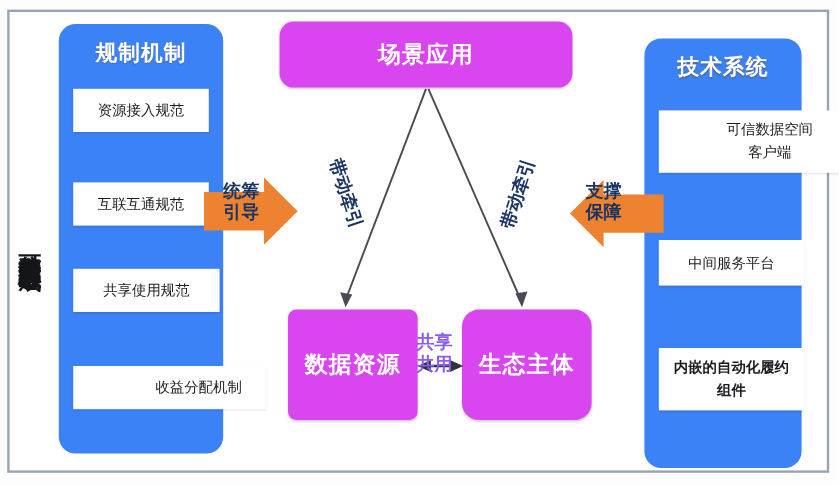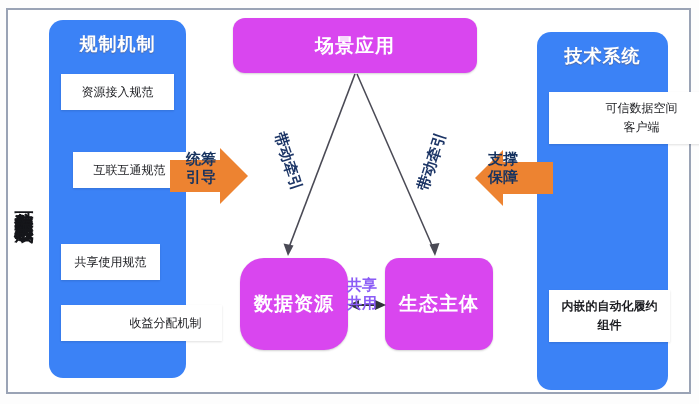--- a/index.html
+++ b/index.html
@@ -82,21 +82,21 @@
     color: #ffffff;
     font-size: 19px;
     font-weight: 700;
     display: flex;
     align-items: center;
     justify-content: center;
     letter-spacing: 1px;
     box-shadow: 0 1px 2px rgba(0,0,0,.18);
   }
   #box-scene  { left: 233px; top: 18px;  width: 244px; height: 55px; }
-  #box-data   { left: 240px; top: 258px; width: 108px; height: 92px; border-radius: 24px; }
+  #box-data   { left: 240px; top: 258px; width: 108px; height: 92px; border-radius: 7px; }
   #box-eco    { left: 385px; top: 258px; width: 108px; height: 92px; border-radius: 14px; text-align: right; }
 
   
   .cap {
     position: absolute;
     color: #17335F;
     font-weight: 700;
     font-size: 15px;
     line-height: 18px;
     text-align: center;
@@ -121,28 +121,29 @@
 <body>
 
 <div id="stage">
   <div id="frame"></div>
 
   <div class="vert-label">可信数据空间五大核心组成</div>
 
   <div class="panel" id="panel-left">
     <div class="panel-title">规制机制</div>
     <div class="chip" style="left:12px; top:54px; width:113px; height:36px;">资源接入规范</div>
-    <div class="chip" style="left:24px; top:132px; width:113px; height:36px;text-align:center;">互联互通规范</div>
-    <div class="chip" style="left:12px; top:224px; width:99px; height:36px;">共享使用规范</div>
+    <div class="chip" style="left:12px; top:132px; width:113px; height:36px;text-align:center;">互联互通规范</div>
+    <div class="chip" style="left:12px; top:204px; width:122px; height:36px;">共享使用规范</div>
     <div class="chip" style="left:12px; top:285px; width:113px; height:36px;padding-left:48px;">收益分配机制</div>
   </div>
 
   <div class="panel" id="panel-right">
     <div class="panel-title">技术系统</div>
     <div class="chip" style="left:12px; top:60px; width:121px; height:52px;padding-left:32px;">可信数据空间<br>客户端</div>
+    <div class="chip" style="left:12px; top:168px; width:121px; height:38px;">中间服务平台</div>
     <div class="chip" style="left:12px; top:258px; width:121px; height:52px;font-weight:bold;">内嵌的自动化履约<br>组件</div>
   </div>
 
   <div class="bluebox" id="box-scene">场景应用</div>
   <div class="bluebox" id="box-data">数据资源</div>
   <div class="bluebox" id="box-eco">生态主体</div>
 
   <svg class="overlay" viewBox="0 0 699 404">
 
     <g>

